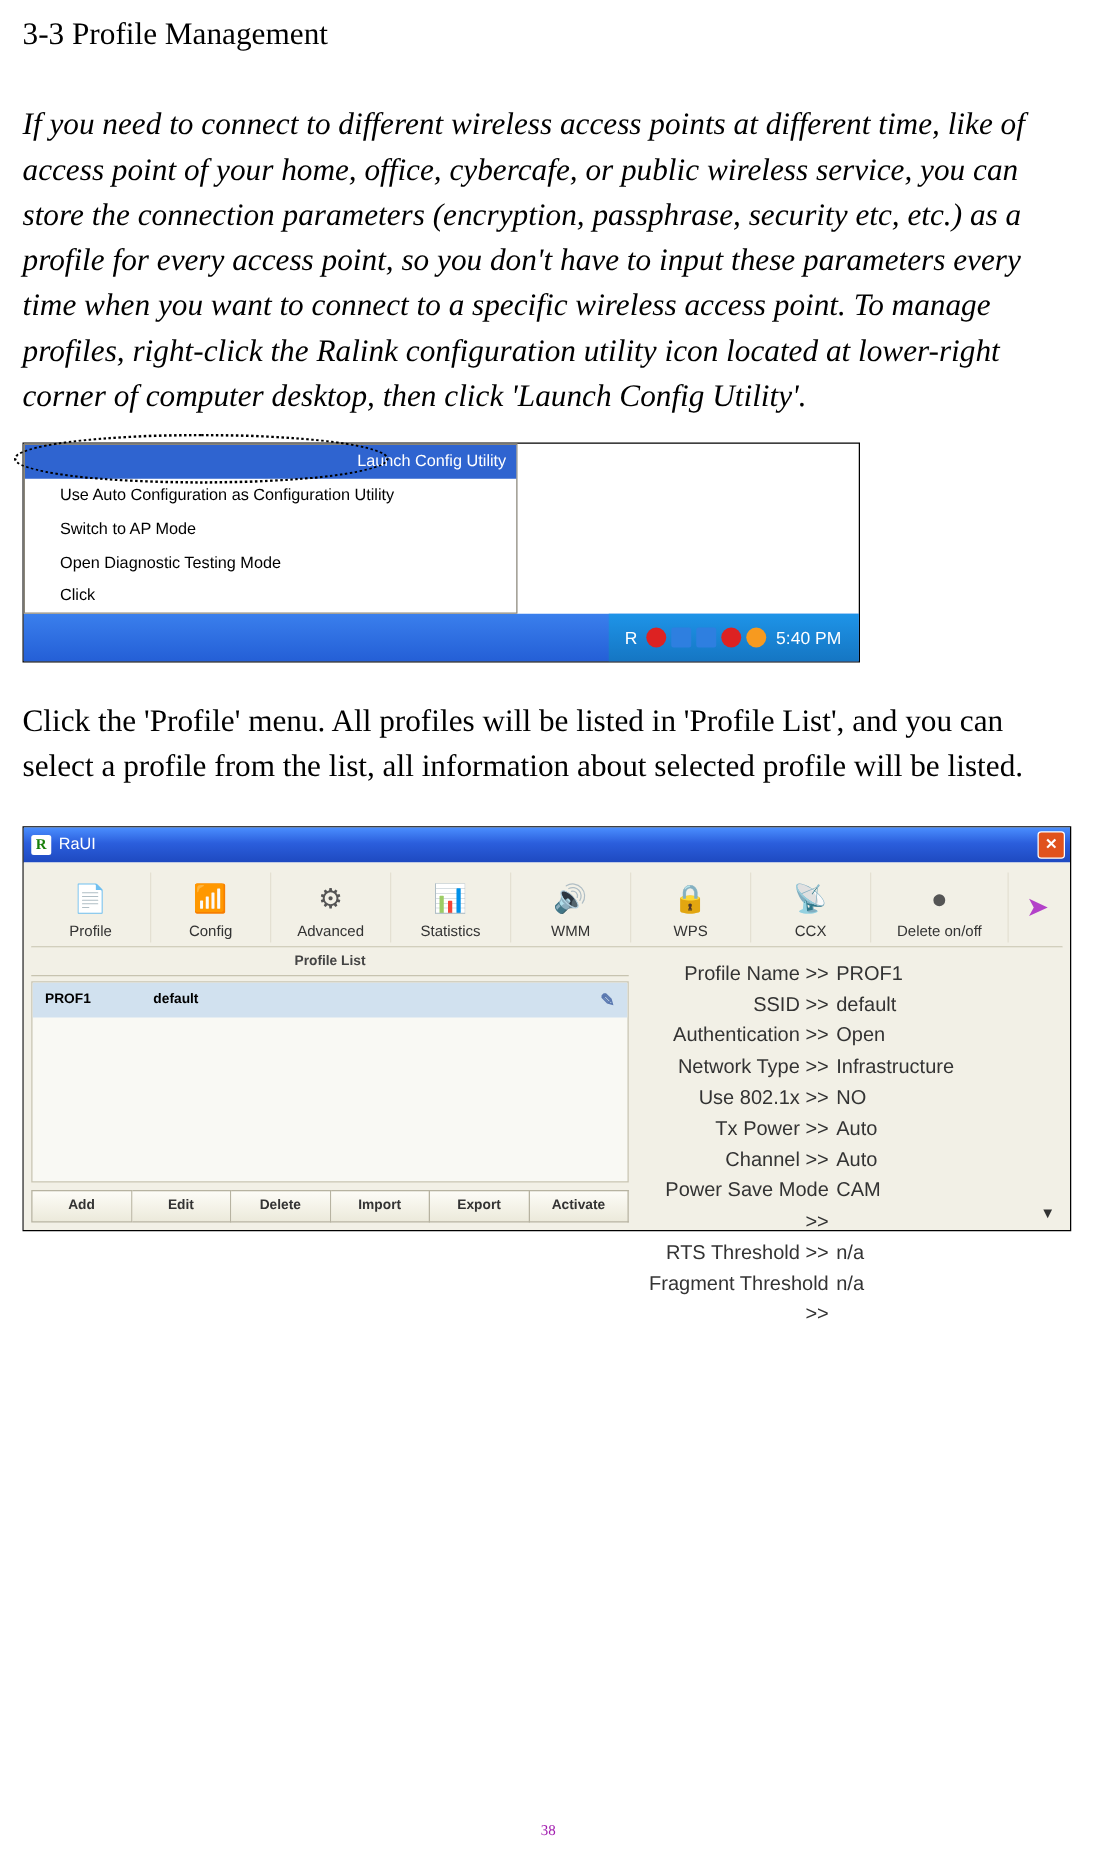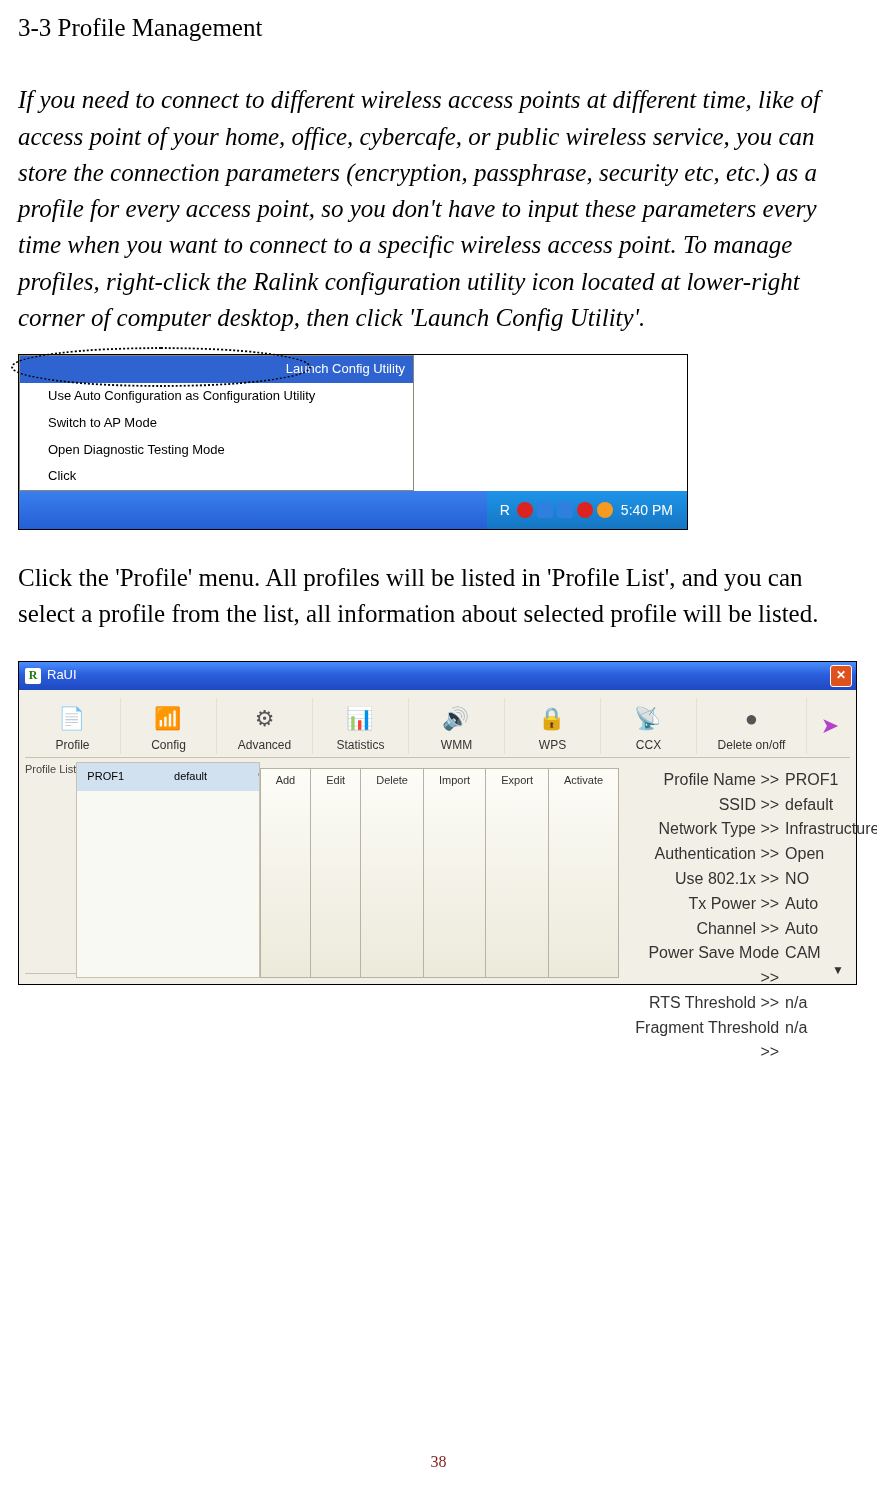--- a/index.html
+++ b/index.html
@@ -150,21 +150,21 @@
       margin-left:auto; padding-right:6px;
       color:#b341c9; font-size:22px;
     }
     .content-plane {
       height: 220px;
       display:flex;
       gap: 10px;
       background:#f2f0e6;
       padding-top: 4px;
     }
-    .leftcol { flex: 0 0 478px; display:flex; flex-direction:row; }
+    .leftcol { flex: 0 0 478px; display:flex; flex-direction:column;font-weight:bold; }
     .profile-list-header {
       font-size: 11px; color:#444;
       text-align:center; margin-bottom:4px;
       border-bottom:1px solid #c7c3b0;
       padding-bottom:2px;
     }
     .profile-list {
       flex:1;
       background:#f9f9f4;
       border:1px solid #c7c3b0;
@@ -196,21 +196,21 @@
 
     .rightcol { flex:1; padding: 6px 0 0 4px; }
     .kv { display:flex; font-size:16px; color:#333; line-height:1.55; }
     .kv .k { flex: 0 0 150px; text-align:right; padding-right:4px; }
     .kv .v { flex:1; padding-left:2px; color:#333; }
     .caret { position:absolute; bottom:4px; right:12px; font-size:12px; color:#333; }
 
     .pagewrap { position:relative; height: 100%; }
     .pagenum {
       position:absolute; bottom:14px; left:0; width:100%; text-align:center;
-      font-size: 16px; color:#7f1d1d; font-family:"Times New Roman",serif;
+      font-size: 12px; color:#a21caf; font-family:"Times New Roman",serif;
     }
   </style>
 </head>
 <body>
 <div class="pagewrap">
 
 <p class="heading">3-3 Profile Management</p>
 
 <p class="para1">If you need to connect to different wireless access points at different time, like of access point of your home, office, cybercafe, or public wireless service, you can store the connection parameters (encryption, passphrase, security etc, etc.) as a profile for every access point, so you don't have to input these parameters every time when you want to connect to a specific wireless access point. To manage profiles, right-click the Ralink configuration utility icon located at lower-right corner of computer desktop, then click 'Launch Config Utility'.</p>
 
@@ -307,26 +307,26 @@
       <div class="rightcol">
         <div class="kv">
               <span class="k">Profile Name &gt;&gt;</span>
               <span class="v">PROF1</span>
             </div>
         <div class="kv">
               <span class="k">SSID &gt;&gt;</span>
               <span class="v">default</span>
             </div>
         <div class="kv">
+              <span class="k">Authentication &gt;&gt;</span>
+              <span class="v">Open</span>
+            </div>
+        <div class="kv">
               <span class="k">Network Type &gt;&gt;</span>
               <span class="v">Infrastructure</span>
-            </div>
-        <div class="kv">
-              <span class="k">Authentication &gt;&gt;</span>
-              <span class="v">Open</span>
             </div>
         <div class="kv">
               <span class="k">Use 802.1x &gt;&gt;</span>
               <span class="v">NO</span>
             </div>
         <div class="kv">
               <span class="k">Tx Power &gt;&gt;</span>
               <span class="v">Auto</span>
             </div>
         <div class="kv">

